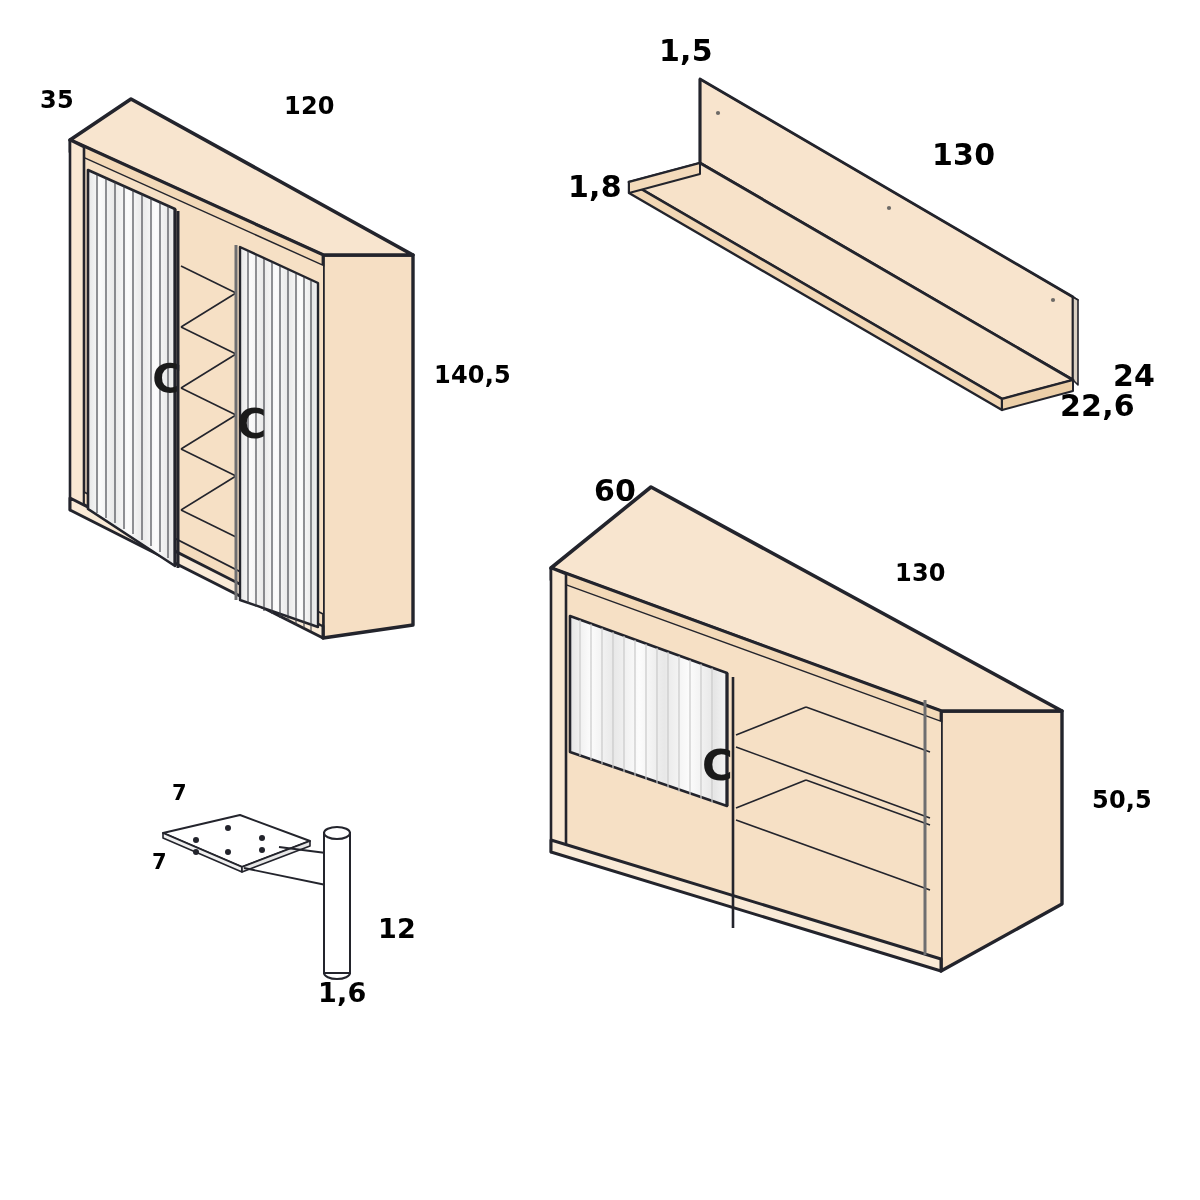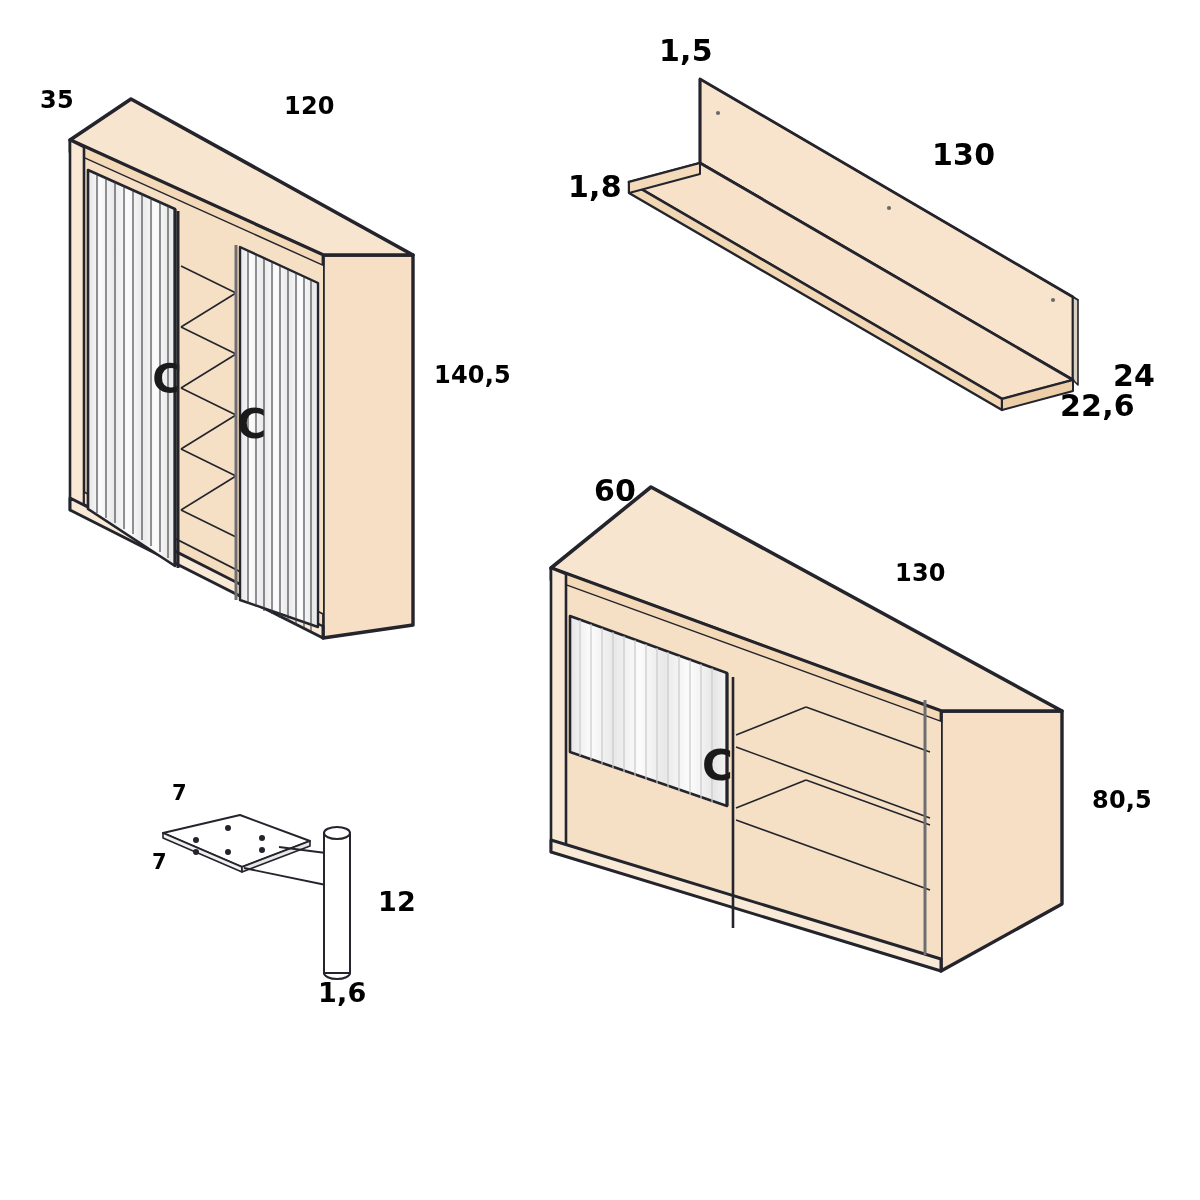--- a/index.html
+++ b/index.html
@@ -203,21 +203,21 @@
         <line x1="736" y1="808" x2="806" y2="780"></line>
         <line x1="806" y1="780" x2="930" y2="825"></line>
         <line x1="736" y1="820" x2="930" y2="890"></line>
       </g>
       <line x1="925" y1="700" x2="925" y2="955" stroke="#6e6e70" stroke-width="3"></line>
     </g>
   </svg>
 
   <div class="dim s30" style="left:594px;  top:476px;">60</div>
   <div class="dim s34" style="left:895px;  top:561px;">130</div>
-  <div class="dim s34" style="left:1092px; top:788px;">80,5</div>
+  <div class="dim s34" style="left:1092px; top:788px;">50,5</div>
 
   <svg width="1200" height="1200">
     <g>
       <polygon points="240,815 163,833 242,867 310,841" fill="#ffffff" stroke="#23242c" stroke-width="2" stroke-linejoin="round"></polygon>
 
       <polygon points="163,833 242,867 242,872 163,838" fill="#f0f0f0" stroke="#23242c" stroke-width="1.6" stroke-linejoin="round"></polygon>
       <polygon points="242,867 310,841 310,846 242,872" fill="#e8e8e8" stroke="#23242c" stroke-width="1.6" stroke-linejoin="round"></polygon>
 
       <circle cx="228" cy="828" r="3" fill="#23242c"></circle>
       <circle cx="196" cy="840" r="3" fill="#23242c"></circle>
@@ -234,16 +234,16 @@
 
     <g>
       <rect x="324" y="833" width="26" height="140" fill="#ffffff" stroke="#23242c" stroke-width="2"></rect>
       <ellipse cx="337" cy="833" rx="13" ry="6" fill="#ffffff" stroke="#23242c" stroke-width="2"></ellipse>
       <path d="M324,973 a13,6 0 0 0 26,0" fill="none" stroke="#23242c" stroke-width="2"></path>
     </g>
   </svg>
 
   <div class="dim s21" style="left:172px; top:783px;">7</div>
   <div class="dim s21" style="left:152px; top:852px;">7</div>
-  <div class="dim s27" style="left:378px; top:888px;">12</div>
+  <div class="dim s27" style="left:378px; top:915px;">12</div>
   <div class="dim s27" style="left:318px; top:979px;text-align:right;">1,6</div>
 
 </div>
 
 </body></html>

